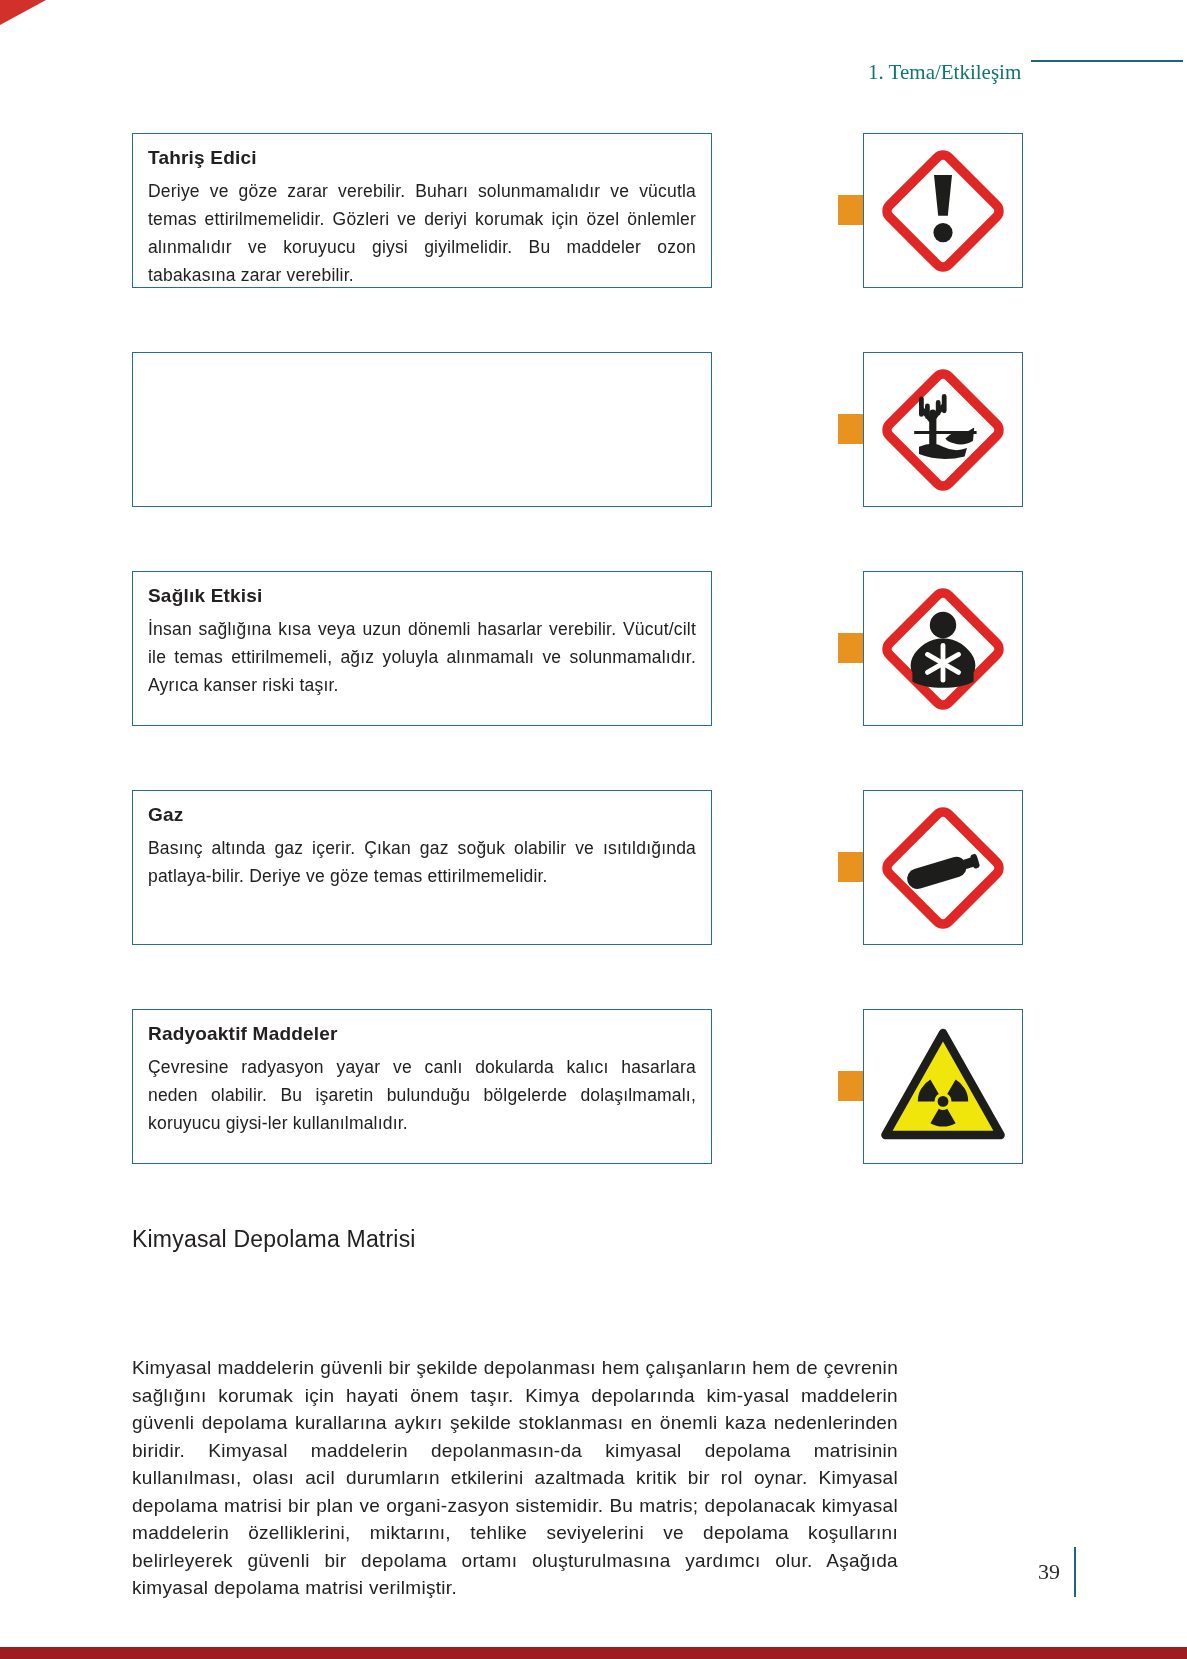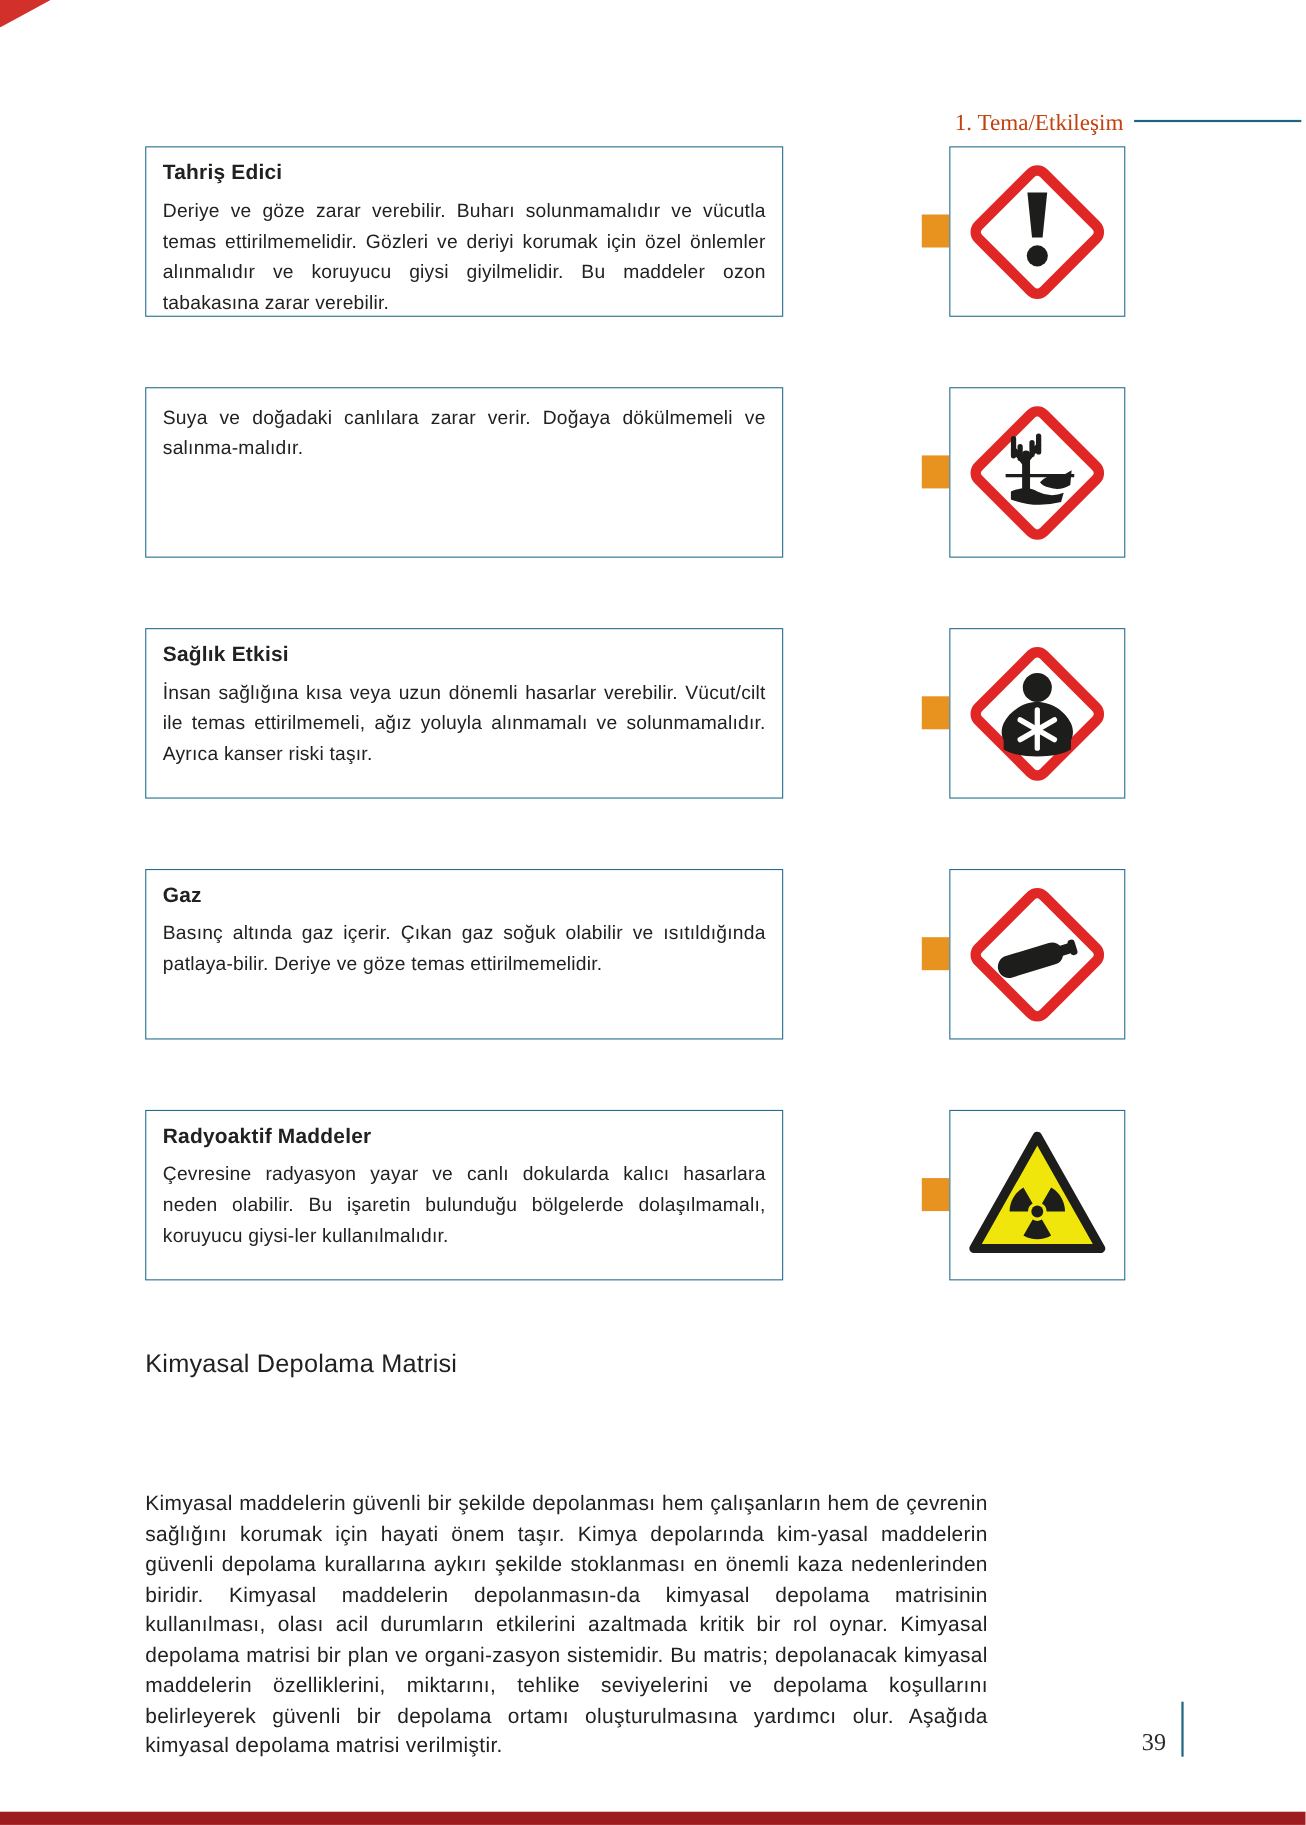--- a/index.html
+++ b/index.html
@@ -5,41 +5,41 @@
   html,body{margin:0;padding:0;}
   body{
     width:1187px;height:1659px;position:relative;background:#ffffff;
     font-family:"Liberation Sans",sans-serif;color:#232021;overflow:hidden;
   }
   
   .corner-accent{position:absolute;top:0;left:0;width:46px;height:25px;
     background:#d2312b;clip-path:polygon(0 0,100% 0,0 100%);}
   .bottom-bar{position:absolute;left:0;bottom:0;width:1187px;height:12px;background:#9d1c20;}
   
-  .page-header{position:absolute;top:60px;left:868px;width:315px;display:flex;align-items:center;
-    font-family:"Liberation Serif",serif;font-size:21px;color:#c2410c;margin-top:39px;}
+  .page-header{position:absolute;top:60px;left:868px;width:315px;display:flex;align-items:flex-start;
+    font-family:"Liberation Serif",serif;font-size:21px;color:#0f766e;}
   .header-rule{flex:1;border-bottom:2px solid #1f6580;margin:0 0 4px 10px;}
   
   .hazard-row{position:absolute;left:132px;width:891px;height:155px;}
   .row-0{top:133px}.row-1{top:352px}.row-2{top:571px}.row-3{top:790px}.row-4{top:1009px}
   .textbox{position:absolute;left:0;top:0;width:580px;height:155px;box-sizing:border-box;
     border:1.5px solid #256e8e;background:#fff;padding:12px 15px;}
   .box-title{font-weight:bold;font-size:19px;line-height:24px;margin-bottom:7px;letter-spacing:.2px;}
   .box-body{font-size:17.5px;line-height:28px;text-align:justify;letter-spacing:.2px;}
   .connector{position:absolute;left:706px;top:62px;width:25px;height:30px;background:#e8921f;}
   .iconbox{position:absolute;left:731px;top:0;width:160px;height:155px;box-sizing:border-box;
     border:1.5px solid #256e8e;background:#fff;display:flex;align-items:center;justify-content:center;}
   .pictogram{width:144px;height:144px;display:block;}
   
   .section-heading{position:absolute;left:132px;top:1226px;font-size:23px;font-weight:normal;letter-spacing:.2px;}
   .section-paragraph{position:absolute;left:132px;top:1354px;width:766px;font-size:19px;
     line-height:27.5px;text-align:justify;letter-spacing:.3px;}
   
   .page-number-wrap{position:absolute;left:986px;top:1547px;width:90px;height:50px;box-sizing:border-box;
-    border-right:2.5px solid #1f6580;display:flex;align-items:flex-end;justify-content:flex-end;
+    border-right:2.5px solid #1f6580;display:flex;align-items:center;justify-content:flex-end;
     padding-right:14px;font-family:"Liberation Serif",serif;font-size:22px;color:#2b2b2b;}
 </style>
 </head>
 <body>
 
 <div class="corner-accent"></div>
 <div class="bottom-bar"></div>
 
 <div class="page-header">
   <span>1. Tema/Etkileşim</span>
@@ -56,21 +56,20 @@
     <svg class="pictogram" viewBox="0 0 120 120">
       <rect x="25" y="25" width="70" height="70" rx="7" fill="#fff" stroke="#e12726" stroke-width="8" transform="rotate(45 60 60)"></rect>
       <path d="M52.5 30 L67.5 30 L64 64 L56 64 Z" fill="#1d1d1b"></path>
       <circle cx="60" cy="78" r="8" fill="#1d1d1b"></circle>
     </svg>
   </div>
 </div>
 
 <div class="hazard-row row-1">
   <div class="textbox">
-    <div class="box-body">Suya ve doğadaki canlılara zarar verir. Doğaya dökülmemeli ve salınma-malıdır.</div>
   </div>
   <div class="connector"></div>
   <div class="iconbox">
     <svg class="pictogram" viewBox="0 0 120 120">
       <rect x="25" y="25" width="70" height="70" rx="7" fill="#fff" stroke="#e12726" stroke-width="8" transform="rotate(45 60 60)"></rect>
       <path d="M36 62 H88" stroke="#1d1d1b" stroke-width="2.5"></path>
       <g stroke="#1d1d1b" fill="none" stroke-linecap="round">
         <path d="M51.5 74 L51.5 46" stroke-width="6"></path>
         <path d="M51.5 54 L42 42 M42 47 L42 34 M47 49 L47 40" stroke-width="4"></path>
         <path d="M51.5 51 L61 39 M61 44 L61 32 M56 46 L56 37" stroke-width="4"></path>

